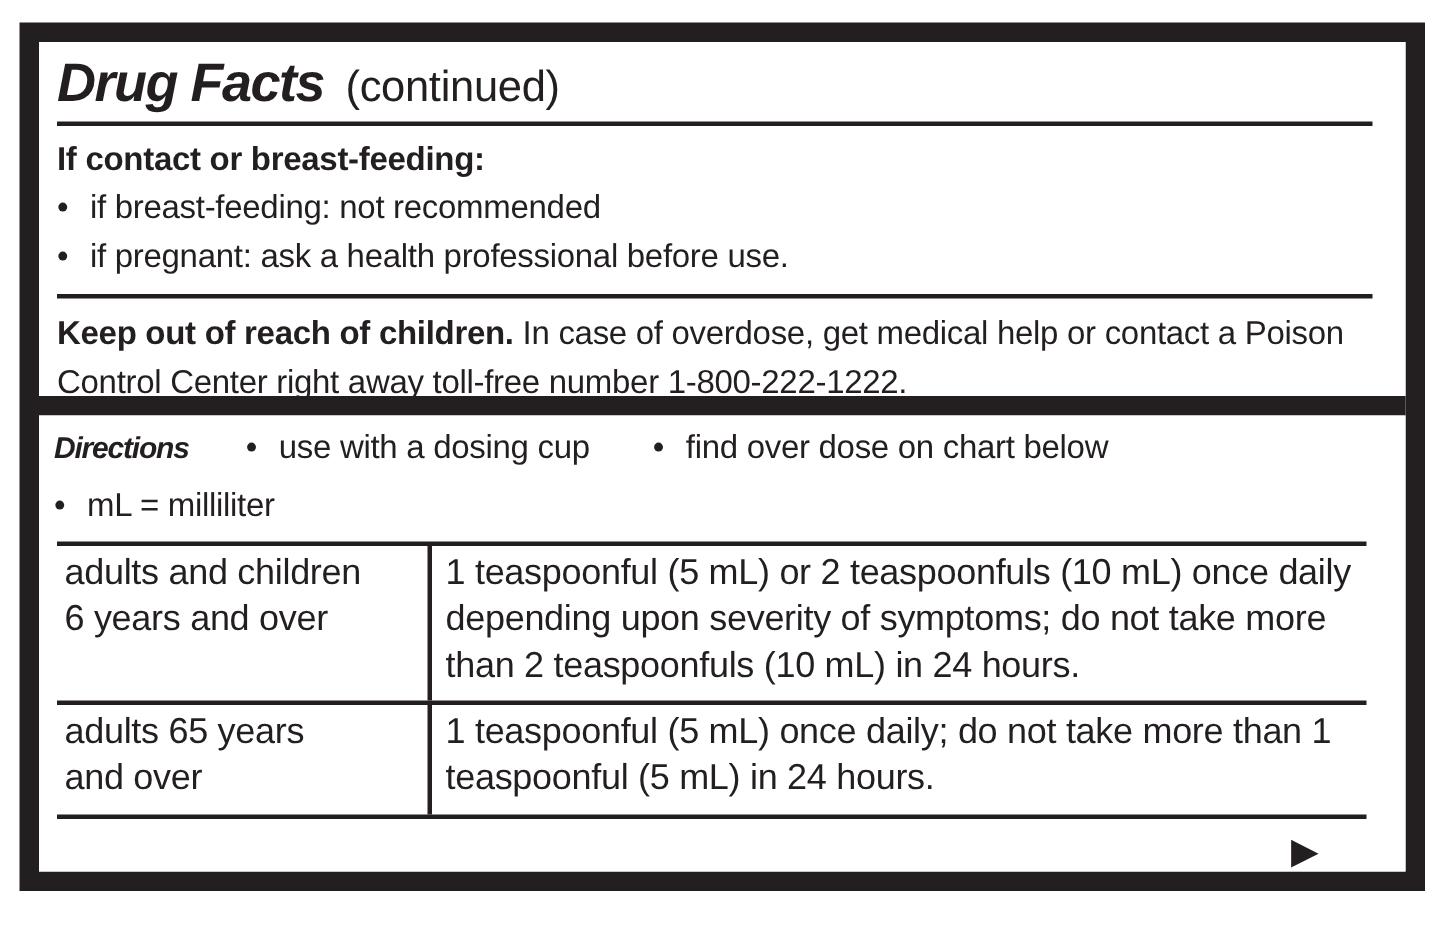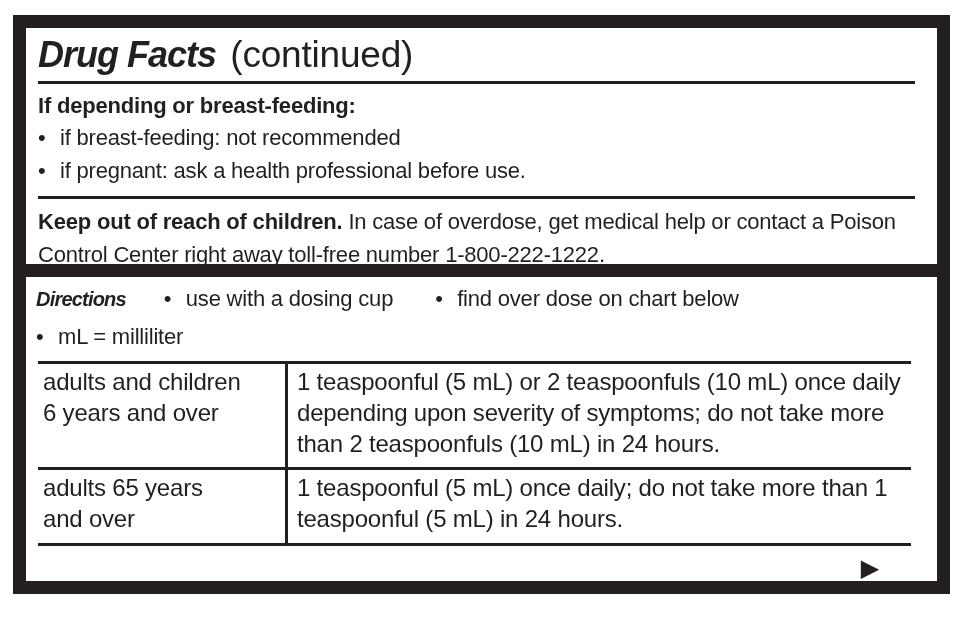--- a/index.html
+++ b/index.html
@@ -25,21 +25,21 @@
   .panel-top { height: 236px; padding: 4px 22px 0 12px; }
   .panel-divider { height: 13px; background: #231f20; flex: 0 0 13px; }
   .panel-bottom { flex: 1; padding: 2px 24px 0 10px; }
 
   .title-row { margin-top: 2px; white-space: nowrap; }
   .title-main {
     font-size: 36px; font-weight: 700; font-style: italic;
     letter-spacing: -1px;
     margin-top: 28px;
   }
-  .title-cont { font-size: 37px; font-weight: 400; margin-left: 10px; }
+  .title-cont { font-size: 29px; font-weight: 400; margin-left: 10px; }
 
   .rule { border-top: 3px solid #231f20; }
   .rule-title { margin-top: 5px; }
   .rule-mid { margin-top: 9px; }
 
   .body-text { font-size: 22px; line-height: 33px; }
   .bold { font-weight: 700; }
 
   .section-heading { font-size: 22px; font-weight: 700; line-height: 30px; margin-top: 7px; }
 
@@ -83,21 +83,21 @@
 
 <div class="label-frame">
 
   <section class="panel panel-top">
     <div class="title-row">
       <span class="title-main">Drug Facts</span>
       <span class="title-cont">(continued)</span>
     </div>
     <div class="rule rule-title"></div>
 
-    <div class="section-heading">If depending or breast-feeding:</div>
+    <div class="section-heading">If contact or breast-feeding:</div>
 
     <div class="bullet-line">
       <span class="bullet-glyph">•</span>
       <span>if breast-feeding: not recommended</span>
     </div>
     <div class="bullet-line">
       <span class="bullet-glyph">•</span>
       <span>if pregnant: ask a health professional before use.</span>
     </div>
 

